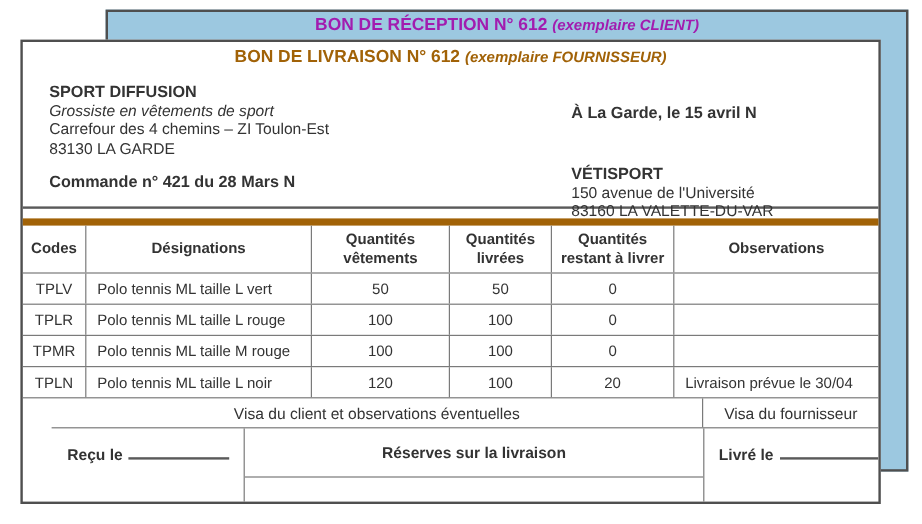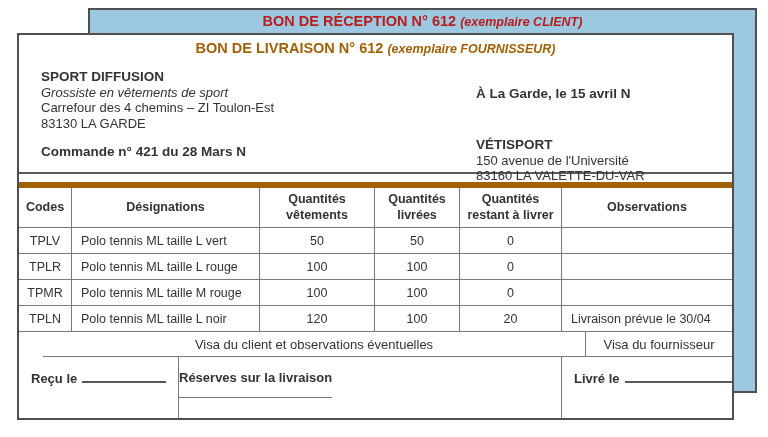--- a/index.html
+++ b/index.html
@@ -19,21 +19,21 @@
     left: 88px; top: 8px;
     width: 669px; height: 385px;
     background: #9cc8e0;
     border: 2px solid #4f4f4f;
   }
   .blue-title {
     margin-top: 3px;
     text-align: center;
     font-size: 14.5px;
     font-weight: bold;
-    color: #b91c1c;
+    color: #a21caf;
     white-space: nowrap;
   }
   .copy-note {
     font-style: italic;
     font-size: 12.5px;
   }
 
   
   .white-sheet {
     position: absolute;
@@ -122,24 +122,25 @@
   .visa-right { flex: 1; border-right: none; }
 
   .bottom-row { flex: 1; border-bottom: none; font-size: 13px; }
   .b-left {
     width: 160px;
     align-items: flex-start;
     justify-content: flex-start;
     padding: 14px 12px 0 12px;
     font-weight: bold;
     white-space: nowrap;
+    margin-left: 25px;
   }
   .b-mid {
     width: 383px;
-    flex-direction: row;
+    flex-direction: column;
     align-items: stretch;
     justify-content: flex-start;
     padding: 0;
   }
   .b-mid-top {
     height: 41px;
     border-bottom: 1.5px solid #7a7a7a;
     display: flex;
     align-items: center;
     justify-content: center;

